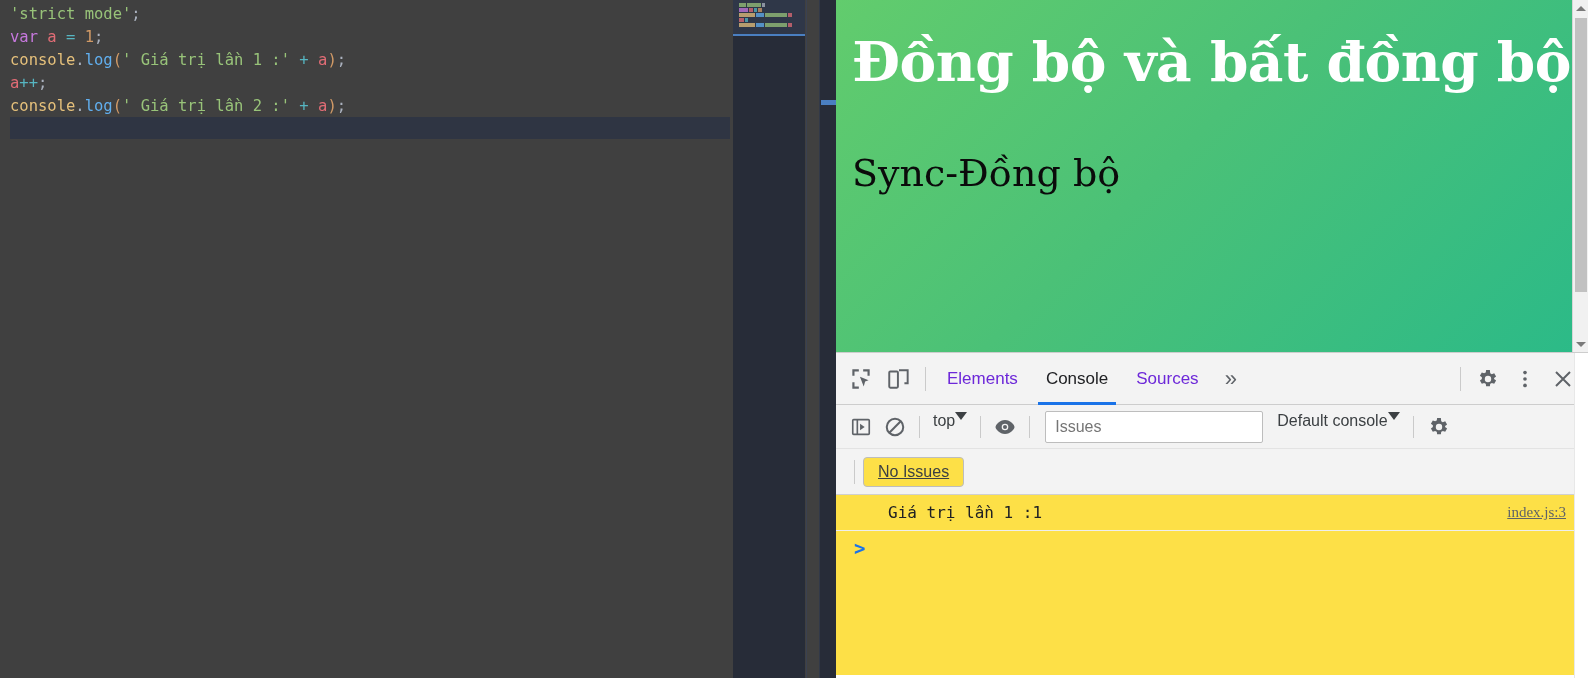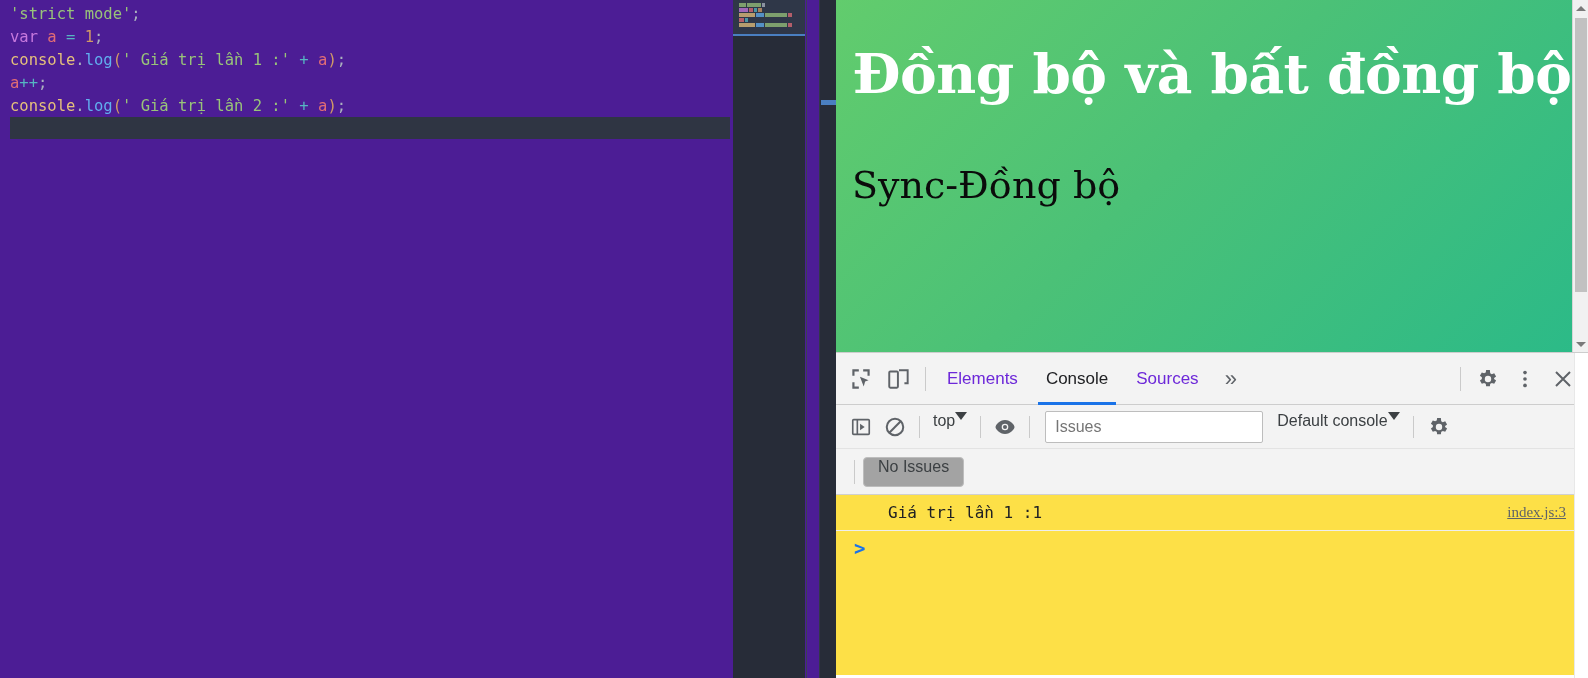--- a/index.html
+++ b/index.html
@@ -9,21 +9,21 @@
     overflow: hidden;
     background: #1e2430;
     font-family: "Liberation Sans", sans-serif;
   }
   .screen { position: relative; width: 1588px; height: 678px; display: flex; }
 
   
   .editor {
     position: relative;
     width: 836px; height: 678px;
-    background: #4c1d95;
+    background: #404040;
     overflow: hidden;
   }
   .code-area {
     position: absolute; left: 0; top: 0;
     width: 730px; padding-top: 3px;
     font-family: "DejaVu Sans Mono", "Liberation Mono", monospace;
     font-size: 15.5px;
     line-height: 23px;
     white-space: pre;
   }
@@ -87,22 +87,21 @@
     overflow: hidden;
   }
   .page-inner { padding: 8px 16px 0 16px; }
   .page h1 {
     font-family: "DejaVu Serif", "Liberation Serif", serif;
     font-size: 55px;
     font-weight: 700;
     color: #ffffff;
     line-height: 1.15;
     letter-spacing: -0.5px;
-    margin-top: 34px;
-    text-align: center;
+    margin-top: 22px;
   }
   .page h3 {
     font-family: "DejaVu Serif", "Liberation Serif", serif;
     font-size: 38px;
     font-weight: 400;
     color: #0b0b0b;
     margin-top: 58px;
   }
 
   
@@ -218,26 +217,27 @@
     display: flex; align-items: center;
     height: 46px;
     background: #f3f3f3;
     border-bottom: 1px solid #d0d0d0;
     padding: 0 8px;
   }
   .ib-sep { width: 1px; height: 24px; background: #cacaca; margin: 0 8px 0 10px; }
   .issues-btn {
     height: 30px;
     padding: 0 14px;
-    display: flex; 
+    display: flex; align-items: center;
     border: 1px solid #bdbdbd;
     border-radius: 4px;
-    background: #a3a3a3;
+    background: #fde047;
     font-size: 16px;
     color: #3c4043;
+    text-decoration: underline;
   }
 
   
   .console-body { background: #fde047; height: 180px; overflow: hidden; }
   .msg {
     display: flex; align-items: center;
     justify-content: space-between;
     height: 36px;
     border-bottom: 1px solid #eeeeee;
     padding: 0 14px 0 52px;

